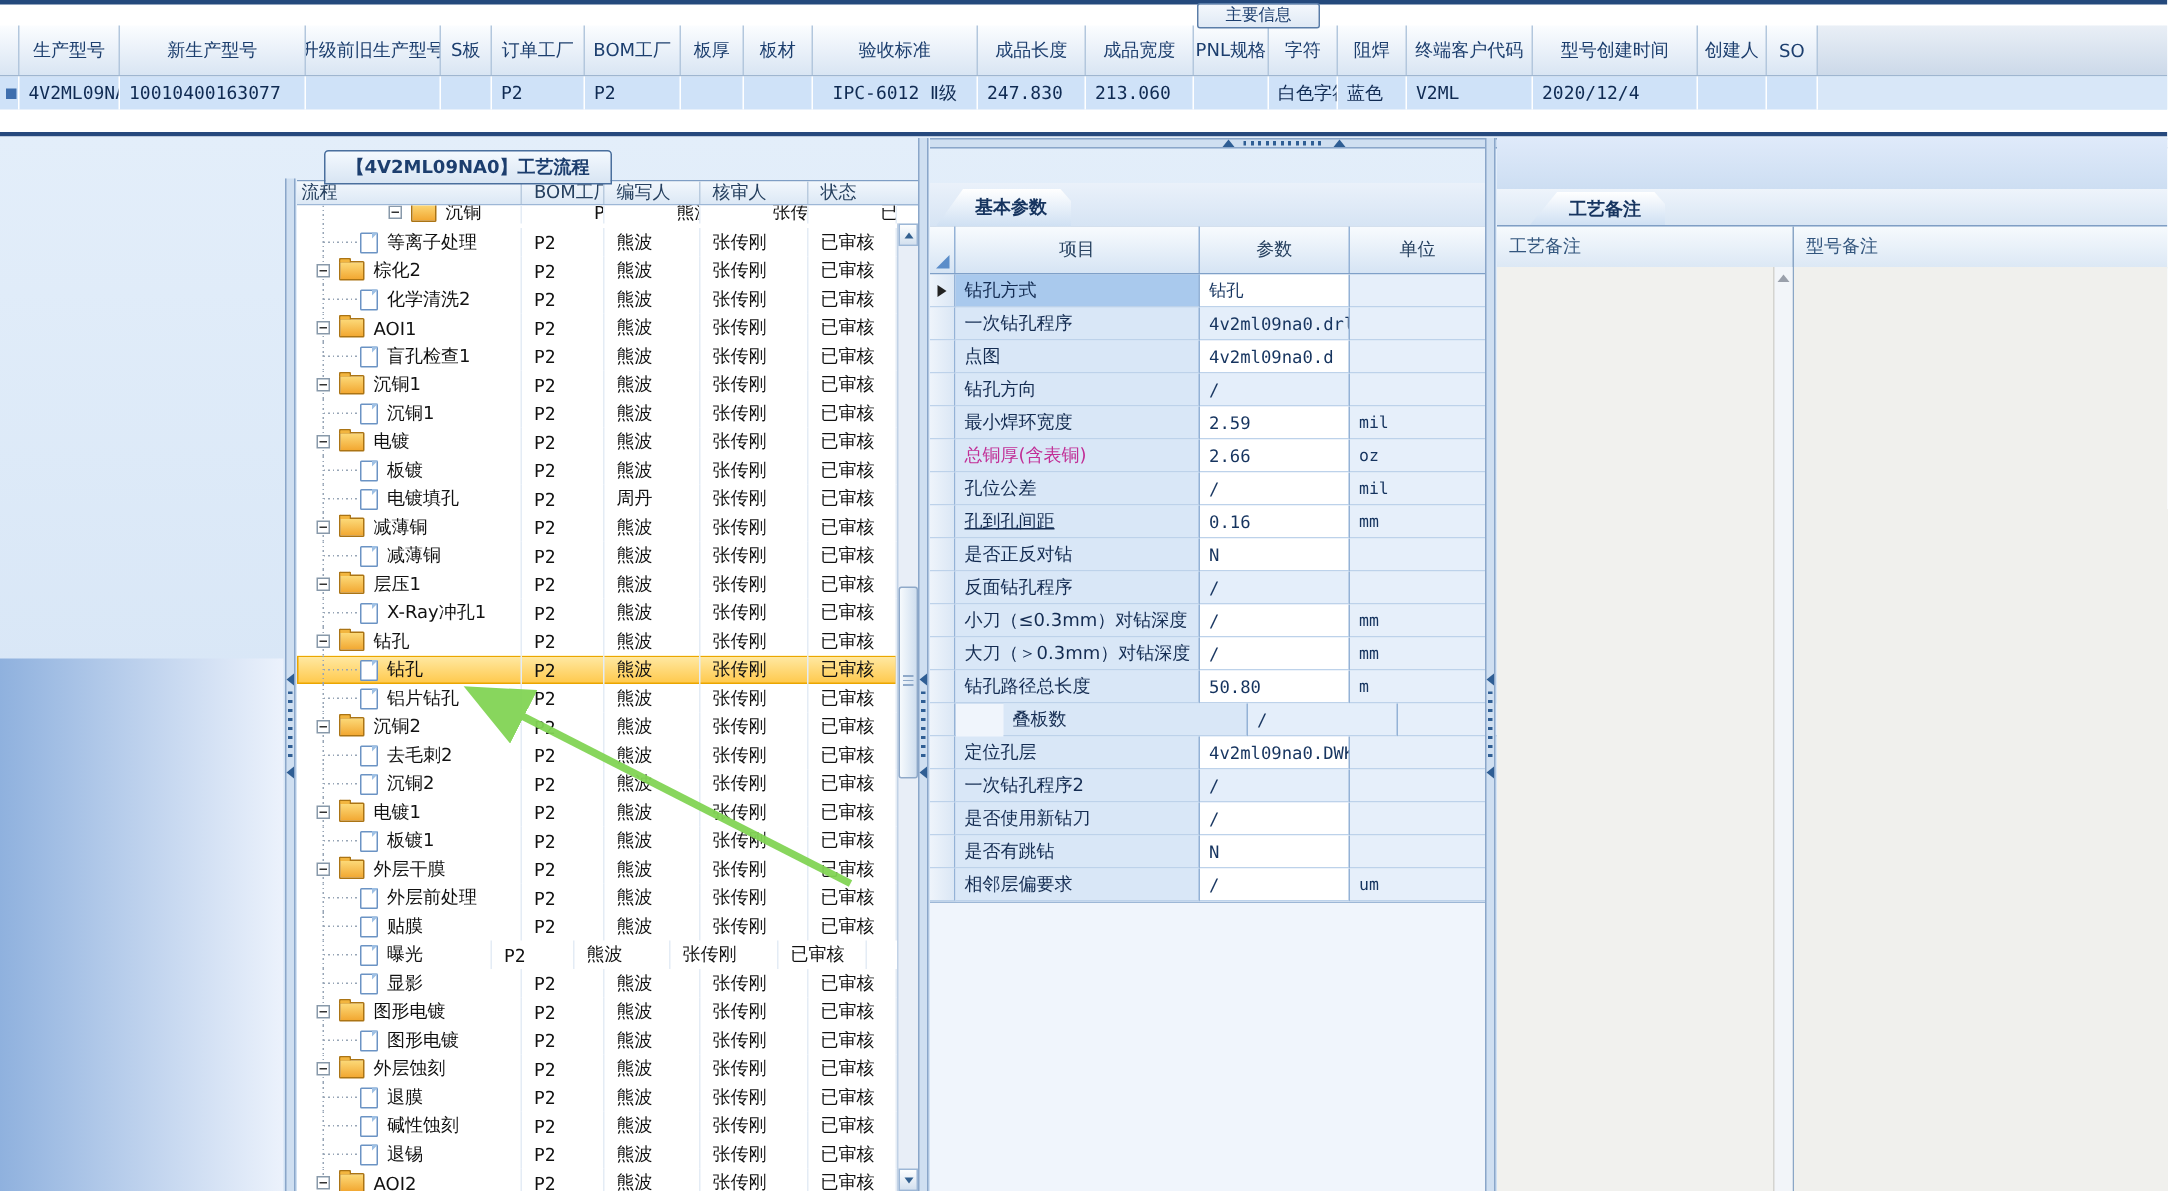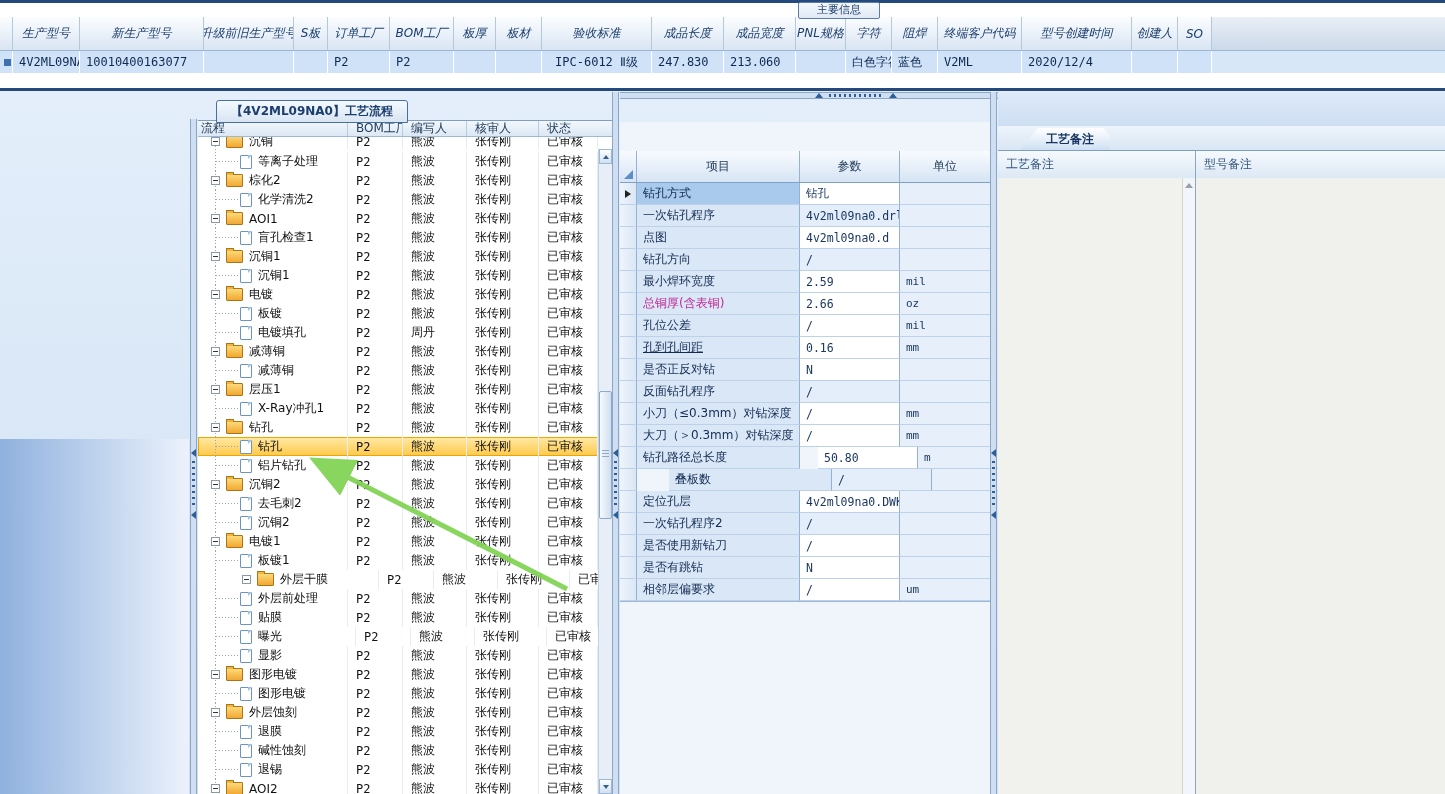--- a/index.html
+++ b/index.html
@@ -10,21 +10,21 @@
   
   .topline{position:absolute;left:0;top:0;width:100%;height:3px;background:#24497c;}
   #main-tab{position:absolute;left:798px;top:2px;width:80px;height:15px;z-index:6;
             background:linear-gradient(#f4f8fc,#dfe9f5);border:1px solid #5a7da8;border-radius:2px;
             font-size:11px;line-height:14px;text-align:center;color:#1c3e6e;}
 
   
   #top-table{position:absolute;left:0;top:17px;width:1445px;}
   .th-row{display:flex;height:33px;background:linear-gradient(#fbfdff,#d9e5f3);border-bottom:1px solid #9fb6d0;}
   .th{box-sizing:border-box;border-right:1px solid #b3c7dd;display:flex;align-items:center;justify-content:center;
-      color:#1c3e6e;overflow:hidden;white-space:nowrap;flex:0 0 auto;font-style:italic;}
+      color:#1c3e6e;overflow:hidden;white-space:nowrap;flex:0 0 auto;}
   .th.fill{flex:1;background:linear-gradient(#e9eff6,#ccd9e9);border-right:none;}
   .td-row{display:flex;height:22px;background:#cfe2f8;}
   .td{box-sizing:border-box;border-right:1px solid #ffffff;display:flex;align-items:center;padding-left:6px;
       color:#0f2a52;overflow:hidden;white-space:nowrap;flex:0 0 auto;font-size:12px;}
   .td.center{justify-content:center;padding-left:0;}
   .td.fill{flex:1;border-right:none;background:#d8e7f8;}
   .row-marker{width:7px;height:7px;background:#3f6fae;margin-left:auto;margin-right:1px;}
 
   .hline{position:absolute;left:0;top:88px;width:100%;height:3px;background:#26497d;}
   #main-bg{position:absolute;left:0;top:91px;width:100%;height:703px;background:linear-gradient(180deg,#e3eefa,#cfe0f3);}
@@ -58,21 +58,21 @@
   #tree-table{position:absolute;left:0;top:28px;right:0;bottom:0;background:#fff;border-top:1px solid #7f9ec4;}
   #tree-head{display:flex;height:15px;background:linear-gradient(#f2f7fc,#dce8f5);border-bottom:1px solid #9db7d6;
              color:#26405f;line-height:15px;}
   .thc{box-sizing:border-box;border-right:1px solid #b9cbdf;overflow:hidden;white-space:nowrap;padding-left:8px;flex:0 0 auto;}
   .thc:first-child{padding-left:3px;}
   #tree-rows{position:absolute;left:0;top:16px;right:14px;bottom:0;overflow:hidden;background:#fff;}
   .trow{display:flex;height:19px;position:relative;align-items:center;color:#111;}
   .trow::before{content:'';position:absolute;left:17px;top:0;bottom:0;width:1px;
                 background:repeating-linear-gradient(180deg,#97a5b6 0 1px,transparent 1px 3px);}
   .trow.partial{height:15px;overflow:hidden;}
-  .trow.partial .tcell{transform:translateY(-3px);}
+  .trow.partial .tcell{transform:translateY(-3px);padding-left:48px;}
   .trow.hl{background:linear-gradient(#ffeaa6,#ffc84a);box-shadow:inset 0 0 0 1px #eba600;}
   .tcell{box-sizing:border-box;height:100%;display:flex;align-items:center;overflow:hidden;white-space:nowrap;
          border-right:1px solid #e4ecf5;padding-left:8px;flex:0 0 auto;}
   .tcell.c-flow{padding-left:0;position:relative;}
   .expander{width:9px;height:9px;box-sizing:border-box;border:1px solid #8899aa;background:#fff;margin-left:13px;
             position:relative;flex:none;z-index:1;}
   .expander::after{content:'';position:absolute;left:1px;top:3px;width:5px;height:1px;background:#333;}
   .icon-folder{width:15px;height:11px;background:linear-gradient(#fcd978,#f2a832);border:1px solid #ab7414;
                border-radius:1px;position:relative;margin-left:6px;flex:none;z-index:1;}
   .icon-folder::before{content:'';position:absolute;top:-3px;left:-1px;width:6px;height:2px;background:#f2b53f;
@@ -472,21 +472,21 @@
               <span class="hstub"></span>
               <span class="icon-file"></span>
               <span class="tlabel">板镀1</span>
             </div>
             <div class="tcell mono" style="width: 55px;">P2</div>
             <div class="tcell" style="width: 64px;">熊波</div>
             <div class="tcell" style="width: 72px;">张传刚</div>
             <div class="tcell" style="width: 59px;">已审核</div>
           </div>
           <div class="trow">
-            <div class="tcell c-flow" style="width: 150px; margin-left: 31px;">
+            <div class="tcell c-flow" style="width: 150px;">
               <span class="expander"></span>
               <span class="icon-folder"></span>
               <span class="tlabel">外层干膜</span>
             </div>
             <div class="tcell mono" style="width: 55px;">P2</div>
             <div class="tcell" style="width: 64px;">熊波</div>
             <div class="tcell" style="width: 72px;">张传刚</div>
             <div class="tcell" style="width: 59px;">已审核</div>
           </div>
           <div class="trow">
@@ -505,21 +505,21 @@
               <span class="hstub"></span>
               <span class="icon-file"></span>
               <span class="tlabel">贴膜</span>
             </div>
             <div class="tcell mono" style="width: 55px;">P2</div>
             <div class="tcell" style="width: 64px;">熊波</div>
             <div class="tcell" style="width: 72px;">张传刚</div>
             <div class="tcell" style="width: 59px;">已审核</div>
           </div>
           <div class="trow">
-            <div class="tcell c-flow" style="width: 158px;">
+            <div class="tcell c-flow" style="width: 130px;">
               <span class="hstub"></span>
               <span class="icon-file"></span>
               <span class="tlabel">曝光</span>
             </div>
             <div class="tcell mono" style="width: 55px;">P2</div>
             <div class="tcell" style="width: 64px;">熊波</div>
             <div class="tcell" style="width: 72px;">张传刚</div>
             <div class="tcell" style="width: 59px;">已审核</div>
           </div>
           <div class="trow">
@@ -632,20 +632,25 @@
   <div id="hsplit">
     <div class="hs-inner">
       <span class="tri-up"></span>
       <span class="hdots"></span>
       <span class="tri-up"></span>
     </div>
   </div>
 
 
   <div id="params">
+    <div class="sub-band">
+      <div class="slant-tab" style="left:4px;">
+        <span>基本参数</span>
+      </div>
+    </div>
     <div id="param-grid">
       <div class="pg-head">
         <div class="pgh stub" style="width:17px;"></div>
         <div class="pgh" style="width:163px;">项目</div>
         <div class="pgh" style="width:100px;">参数</div>
         <div class="pgh" style="width:90px;border-right:none;">单位</div>
       </div>
       <div id="param-rows">
           <div class="prow">
             <div class="pc stub" style="width: 17px;">
@@ -717,21 +722,21 @@
           </div>
           <div class="prow">
             <div class="pc stub" style="width: 17px;"></div>
             <div class="pc item" style="width: 163px;">大刀（＞0.3mm）对钻深度</div>
             <div class="pc val" style="width: 100px;">/</div>
             <div class="pc unit" style="width: 90px; border-right: none;">mm</div>
           </div>
           <div class="prow">
             <div class="pc stub" style="width: 17px;"></div>
             <div class="pc item" style="width: 163px;">钻孔路径总长度</div>
-            <div class="pc val" style="width: 100px; margin-left: 18px;">50.80</div>
+            <div class="pc val" style="width: 100px;">50.80</div>
             <div class="pc unit" style="width: 90px; border-right: none;">m</div>
           </div>
           <div class="prow">
             <div class="pc stub" style="width: 17px;"></div>
             <div class="pc item" style="width: 163px; margin-left: 32px;">叠板数</div>
             <div class="pc val shaded" style="width: 100px;">/</div>
             <div class="pc unit" style="width: 90px; border-right: none;"></div>
           </div>
           <div class="prow">
             <div class="pc stub" style="width: 17px;"></div>

